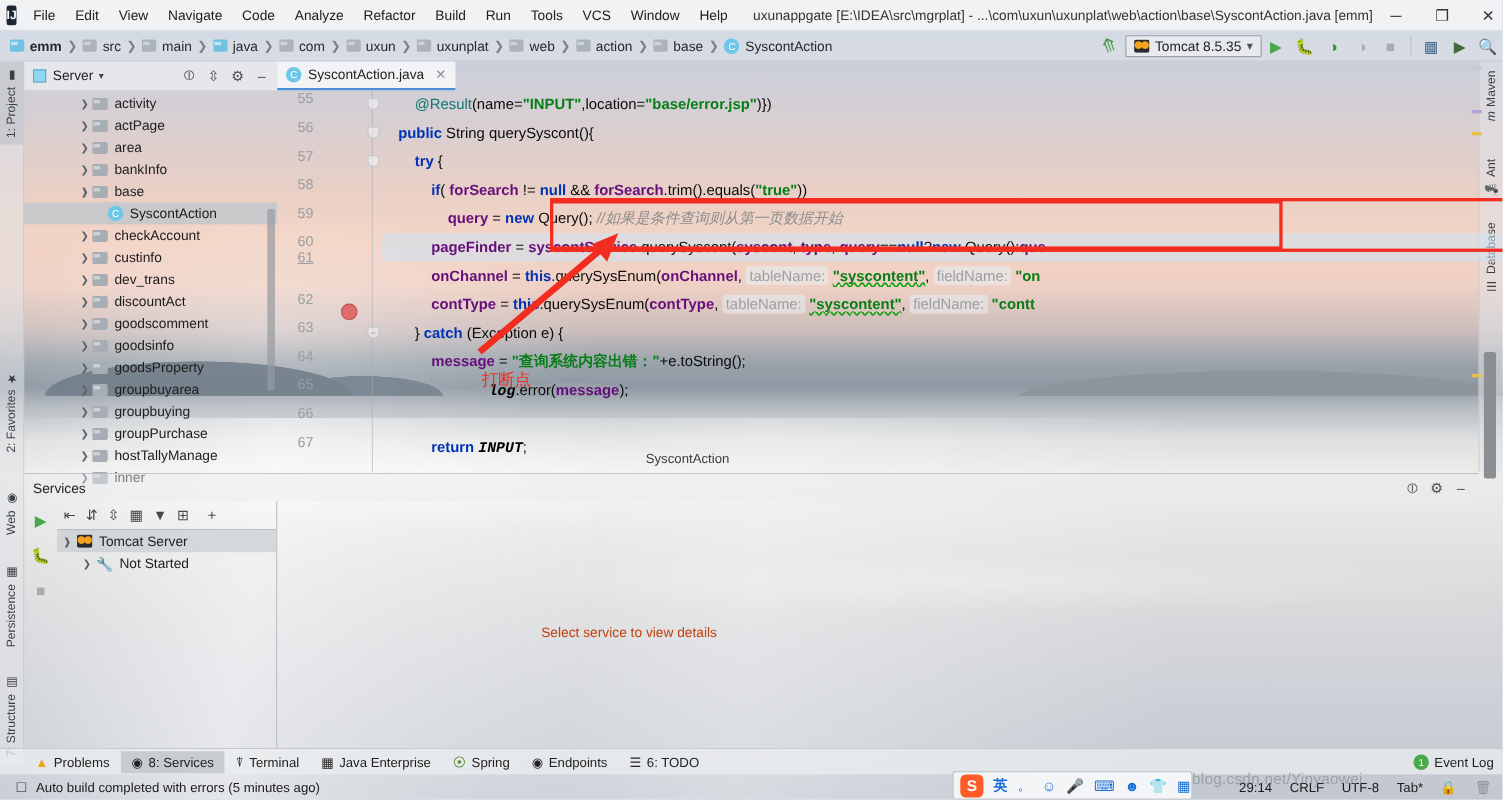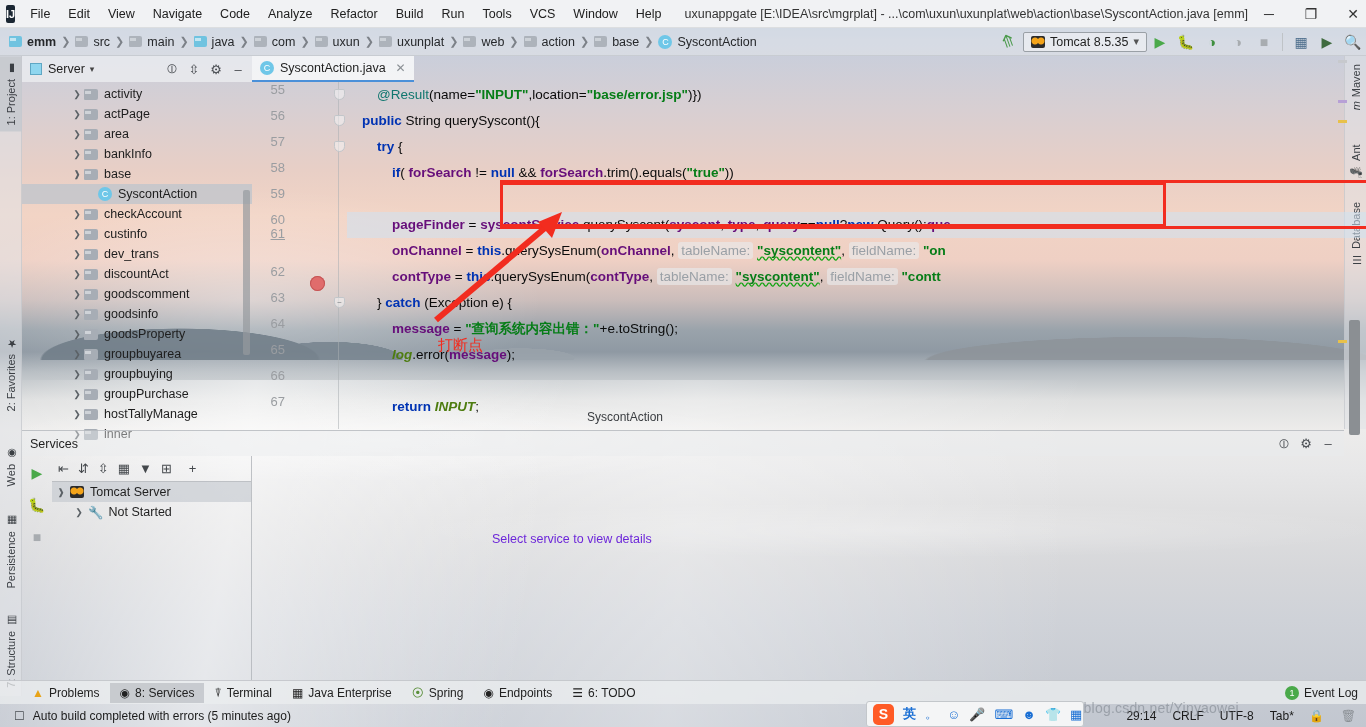--- a/index.html
+++ b/index.html
@@ -189,21 +189,21 @@
     font-family:"Liberation Sans", sans-serif; font-size:13.5px; white-space:nowrap;
   }
   .cl{ position:absolute; left:0; height:26px; line-height:26px; }
   .cl.hl{ background:rgba(205,226,243,.55); width:1019px; }
   .kw{ color:#0033b3; font-weight:bold; }
   .str{ color:#067d17; font-weight:bold; }
   .fld2{ color:#660e7a; font-weight:bold; }
   .ann{ color:#0f766e; }
   .plain{ color:#0a0a0a; }
   .cmt{ color:#8c8c8c; font-style:italic; }
-  .itl{ color:#4d7c0f; font-weight:bold; font-style:italic; }
+  .itl{ color:#000000; font-weight:bold; font-style:italic;font-family:Liberation Mono, monospace; }
   .hint{ color:#9aa0a6; background:rgba(232,233,235,.65); border-radius:3px; padding:1px 3px; }
   .err{ text-decoration: underline wavy #10a310; text-decoration-skip-ink:none; }
 
   #bcrumb-bottom{
     left:252px; top:410px; width:1092px; height:20px;
     font-size:12px; color:#3a3d41; padding-left:335px;
   }
 
   
   #ed-vscroll{ left:1349px; top:320px; width:11px; height:115px; background:#8b8f93; border-radius:2px; }
@@ -237,21 +237,21 @@
   #svc-left{ width:200px; border-right:1px solid rgba(176,180,185,.8); }
   #svc-toolbar{
     height:26px; display:flex; align-items:center; gap:9px; padding-left:6px;
     border-bottom:1px solid rgba(176,180,185,.8);
   }
   .st-ico{ font-size:13px; color:#44484c; }
   .svc-row{ height:20px; display:flex; align-items:center; font-size:12.5px; white-space:nowrap; }
   .svc-row.sel{ background:rgba(193,198,205,.6); }
   .svc-row .chev{ width:18px; text-align:center; font-size:9px; color:#5b6166; }
   #svc-right{ flex:1; display:flex; align-items:flex-start; justify-content:flex-start; }
-  #svc-empty{ margin-top:76px; margin-left:240px; color:#6d28d9; font-size:12.5px; }
+  #svc-empty{ margin-top:112px; margin-left:240px; color:#c2410c; font-size:12.5px; }
 
   
   #bottombar{
     left:0; top:680px; width:1366px; height:24px;
     display:flex; align-items:center; padding-left:22px;
     background:rgba(235,237,239,.75);
     border-top:1px solid rgba(190,193,198,.8);
   }
   .bbtab{ display:flex;align-items:center;gap:5px;padding:3px 10px;font-size:12px;color:#222; }
   .bbtab.active{ background:rgba(198,201,206,.95); }
@@ -575,20 +575,23 @@
     </div>
 
     <div class="cl" style="top:52px;">
       <span class="kw">&nbsp;&nbsp;&nbsp;&nbsp;&nbsp;&nbsp;&nbsp;&nbsp;try</span> <span class="plain">{</span>
     </div>
 
     <div class="cl" style="top:78px;">
       <span class="kw">&nbsp;&nbsp;&nbsp;&nbsp;&nbsp;&nbsp;&nbsp;&nbsp;&nbsp;&nbsp;&nbsp;&nbsp;if</span><span class="plain">( </span><span class="fld2">forSearch</span> <span class="plain">!= </span><span class="kw">null</span> <span class="plain">&amp;&amp; </span><span class="fld2">forSearch</span><span class="plain">.trim().equals(</span><span class="str">"true"</span><span class="plain">))</span>
     </div>
 
+    <div class="cl" style="top:104px;">
+      <span class="fld2">&nbsp;&nbsp;&nbsp;&nbsp;&nbsp;&nbsp;&nbsp;&nbsp;&nbsp;&nbsp;&nbsp;&nbsp;&nbsp;&nbsp;&nbsp;&nbsp;query</span> <span class="plain">= </span><span class="kw">new</span> <span class="plain">Query();</span><span class="cmt"> //如果是条件查询则从第一页数据开始</span>
+    </div>
 
     <div class="cl hl" style="top:130px;">
       <span class="fld2">&nbsp;&nbsp;&nbsp;&nbsp;&nbsp;&nbsp;&nbsp;&nbsp;&nbsp;&nbsp;&nbsp;&nbsp;pageFinder</span> <span class="plain">= </span><span class="fld2">syscontService</span><span class="plain">.querySyscont(</span><span class="fld2">syscont</span><span class="plain">, </span><span class="fld2">type</span><span class="plain">, </span><span class="fld2">query</span><span class="plain">==</span><span class="kw">null</span><span class="plain">?</span><span class="kw">new</span> <span class="plain">Query():</span><span class="fld2">que</span>
     </div>
 
     <div class="cl" style="top:156px;">
       <span class="fld2">&nbsp;&nbsp;&nbsp;&nbsp;&nbsp;&nbsp;&nbsp;&nbsp;&nbsp;&nbsp;&nbsp;&nbsp;onChannel</span> <span class="plain">= </span><span class="kw">this</span><span class="plain">.querySysEnum(</span><span class="fld2">onChannel</span><span class="plain">, </span><span class="hint">tableName:</span> <span class="str err">"syscontent"</span><span class="plain">, </span><span class="hint">fieldName:</span> <span class="str">"on</span>
     </div>
 
     <div class="cl" style="top:182px;">

